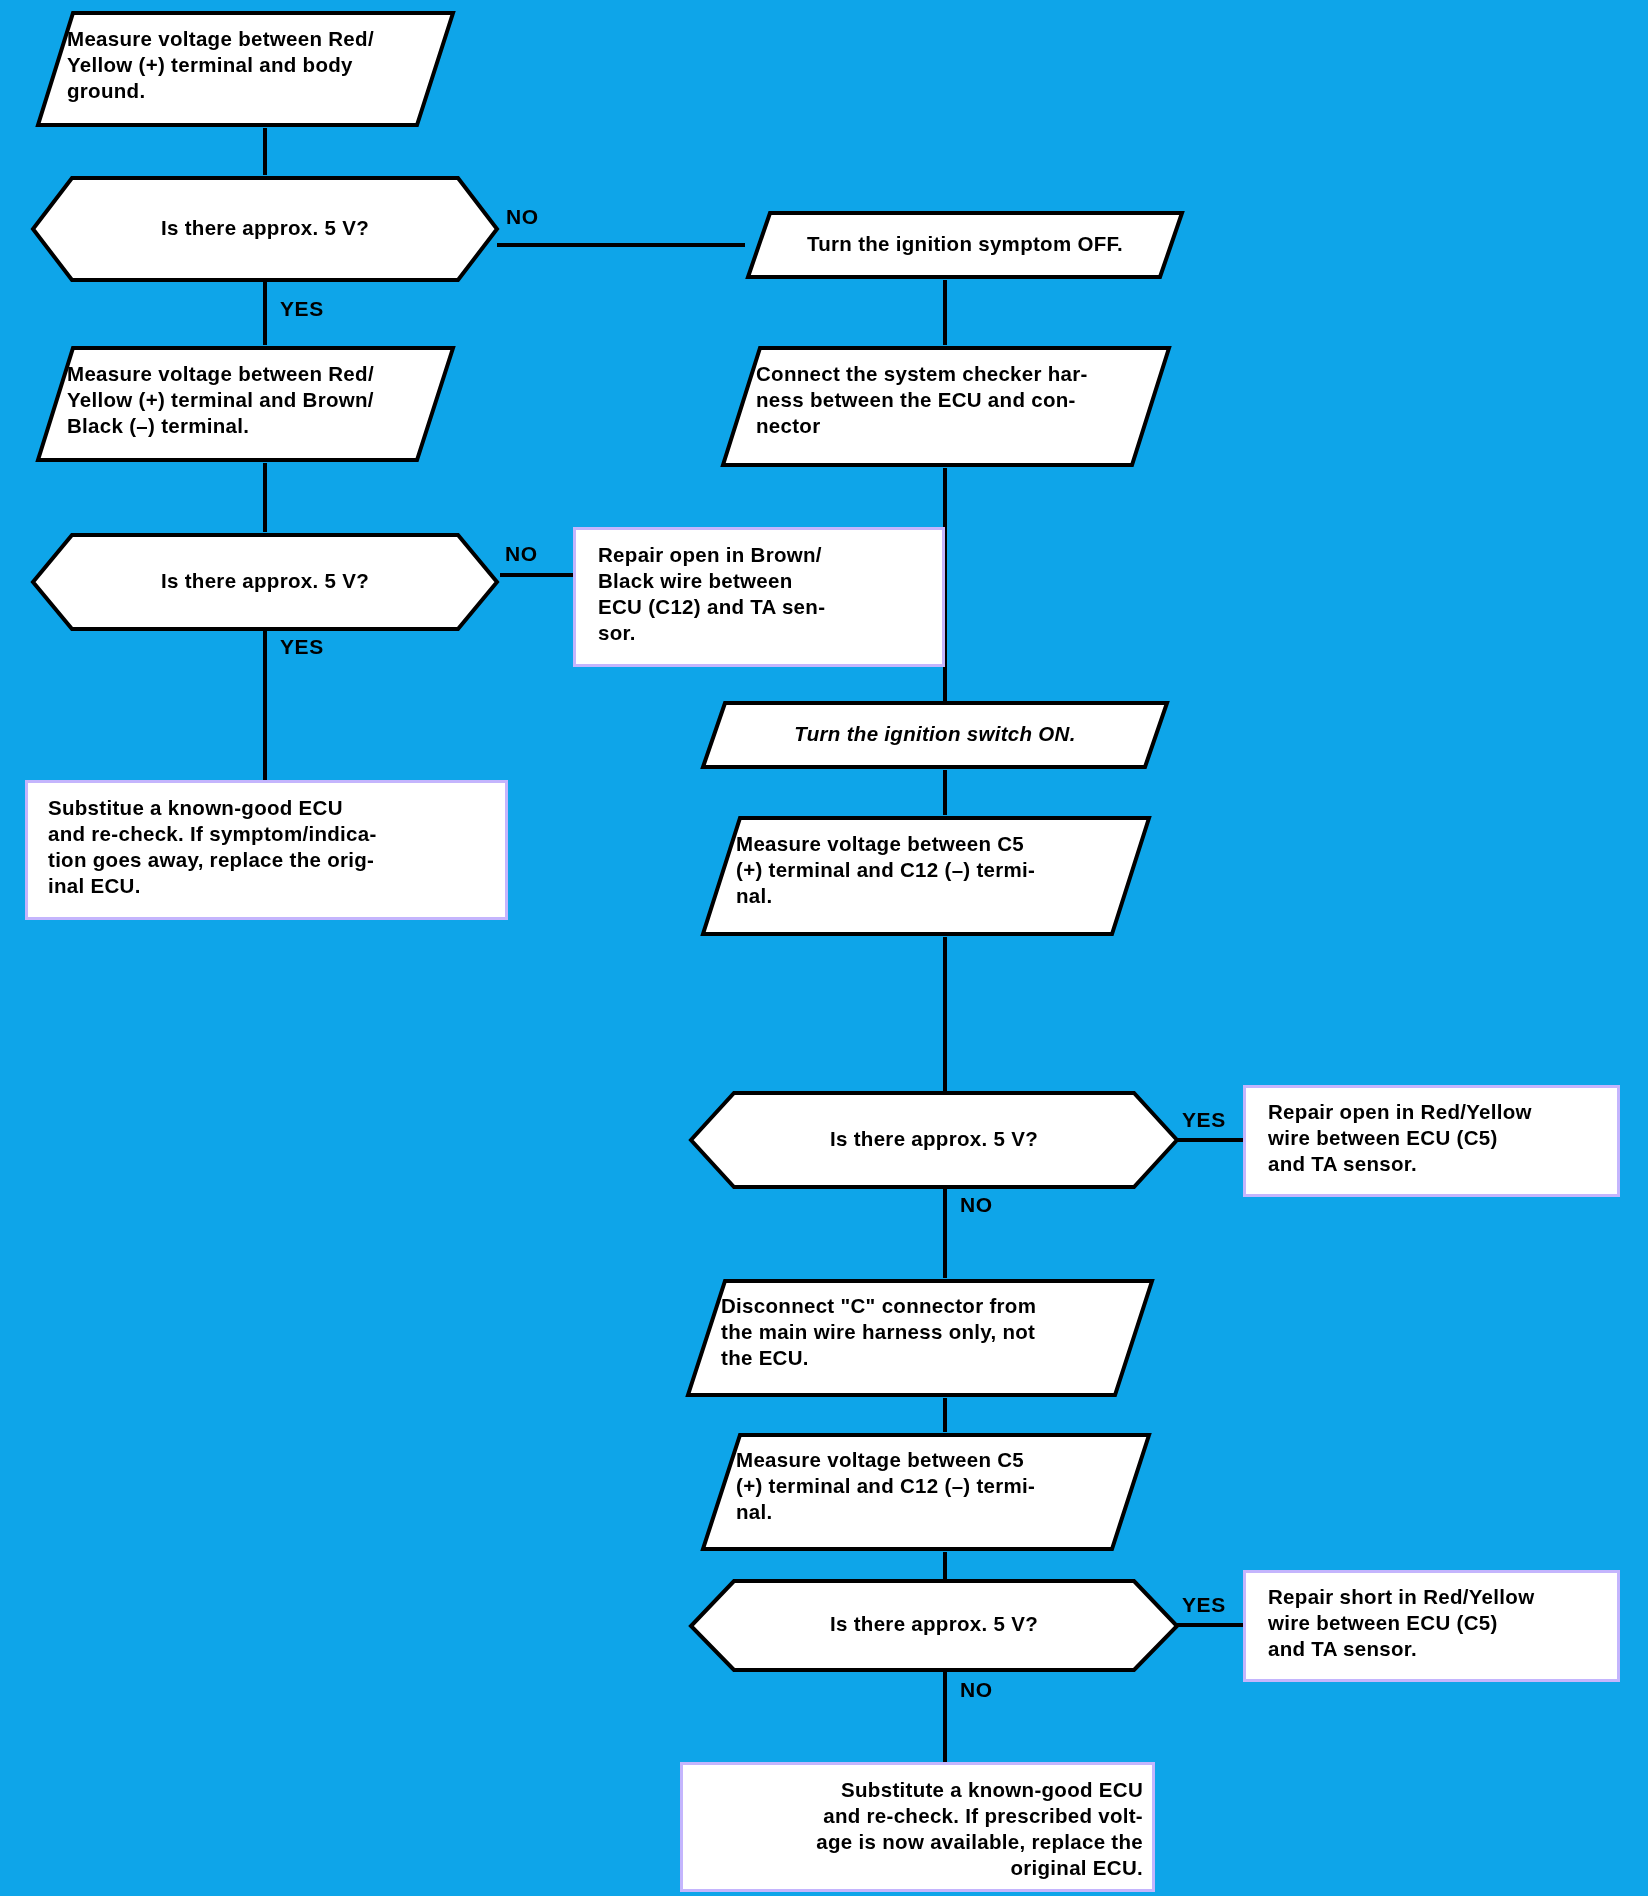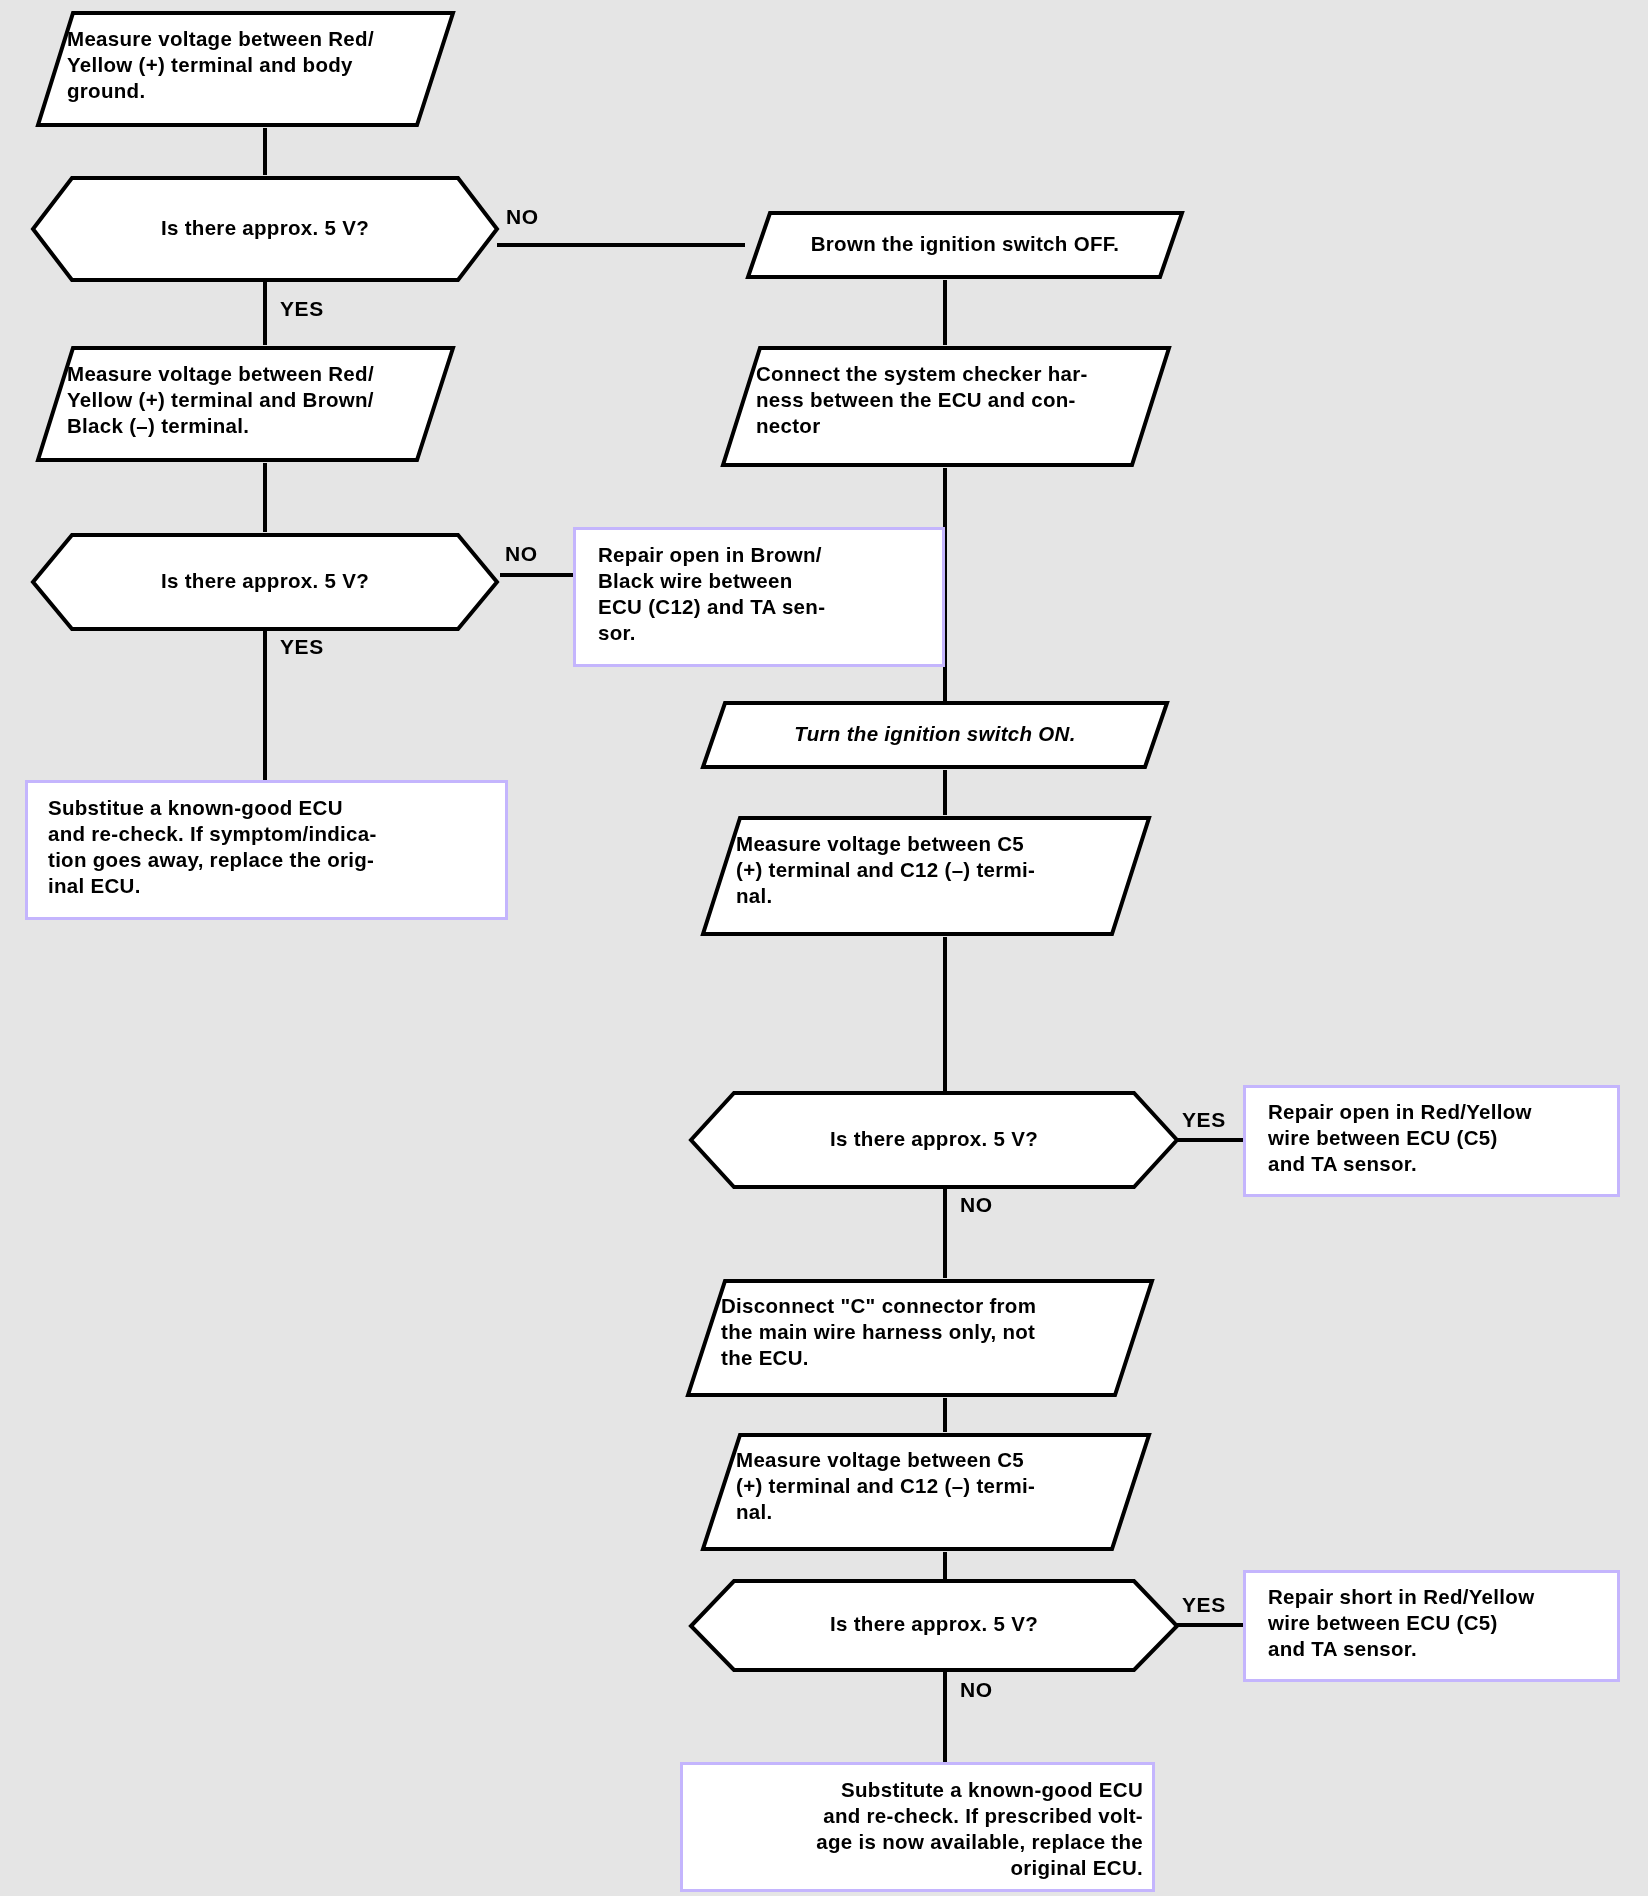--- a/index.html
+++ b/index.html
@@ -4,21 +4,21 @@
 <style>
   html, body {
     margin: 0;
     padding: 0;
     background: #ffffff;
   }
   #page {
     position: relative;
     width: 1648px;
     height: 1896px;
-    background: #e5e5e5;
+    background: #0ea5e9;
     font-family: "Liberation Sans", sans-serif;
     overflow: hidden;
   }
   #svg-layer {
     position: absolute;
     left: 0; top: 0;
     width: 1648px;
     height: 1896px;
   }
   .node {
@@ -146,21 +146,21 @@
     <div class="txt" style="left:20px; top:12px; width:448px;">Substitue a known-good ECU
 and re-check. If symptom/indica-
 tion goes away, replace the orig-
 inal ECU.</div>
   </div>
 
   <div class="node para" style="left:745px; top:210px; width:440px; height:70px;">
     <svg class="shape-svg" width="440" height="70" viewBox="0 0 440 70">
       <polygon points="25,3 437,3 415,67 3,67" fill="#fff" stroke="#000" stroke-width="4"></polygon>
     </svg>
-    <div class="txt" style="left:0; top:21px; width:440px; text-align:center;">Brown the ignition switch OFF.</div>
+    <div class="txt" style="left:0; top:21px; width:440px; text-align:center;">Turn the ignition symptom OFF.</div>
   </div>
 
   <div class="node para" style="left:720px; top:345px; width:452px; height:123px;">
     <svg class="shape-svg" width="452" height="123" viewBox="0 0 452 123">
       <polygon points="40,3 449,3 412,120 3,120" fill="#fff" stroke="#000" stroke-width="4"></polygon>
     </svg>
     <div class="txt" style="left:36px; top:16px; width:400px;">Connect the system checker har-
 ness between the ECU and con-
 nector</div>
   </div>

